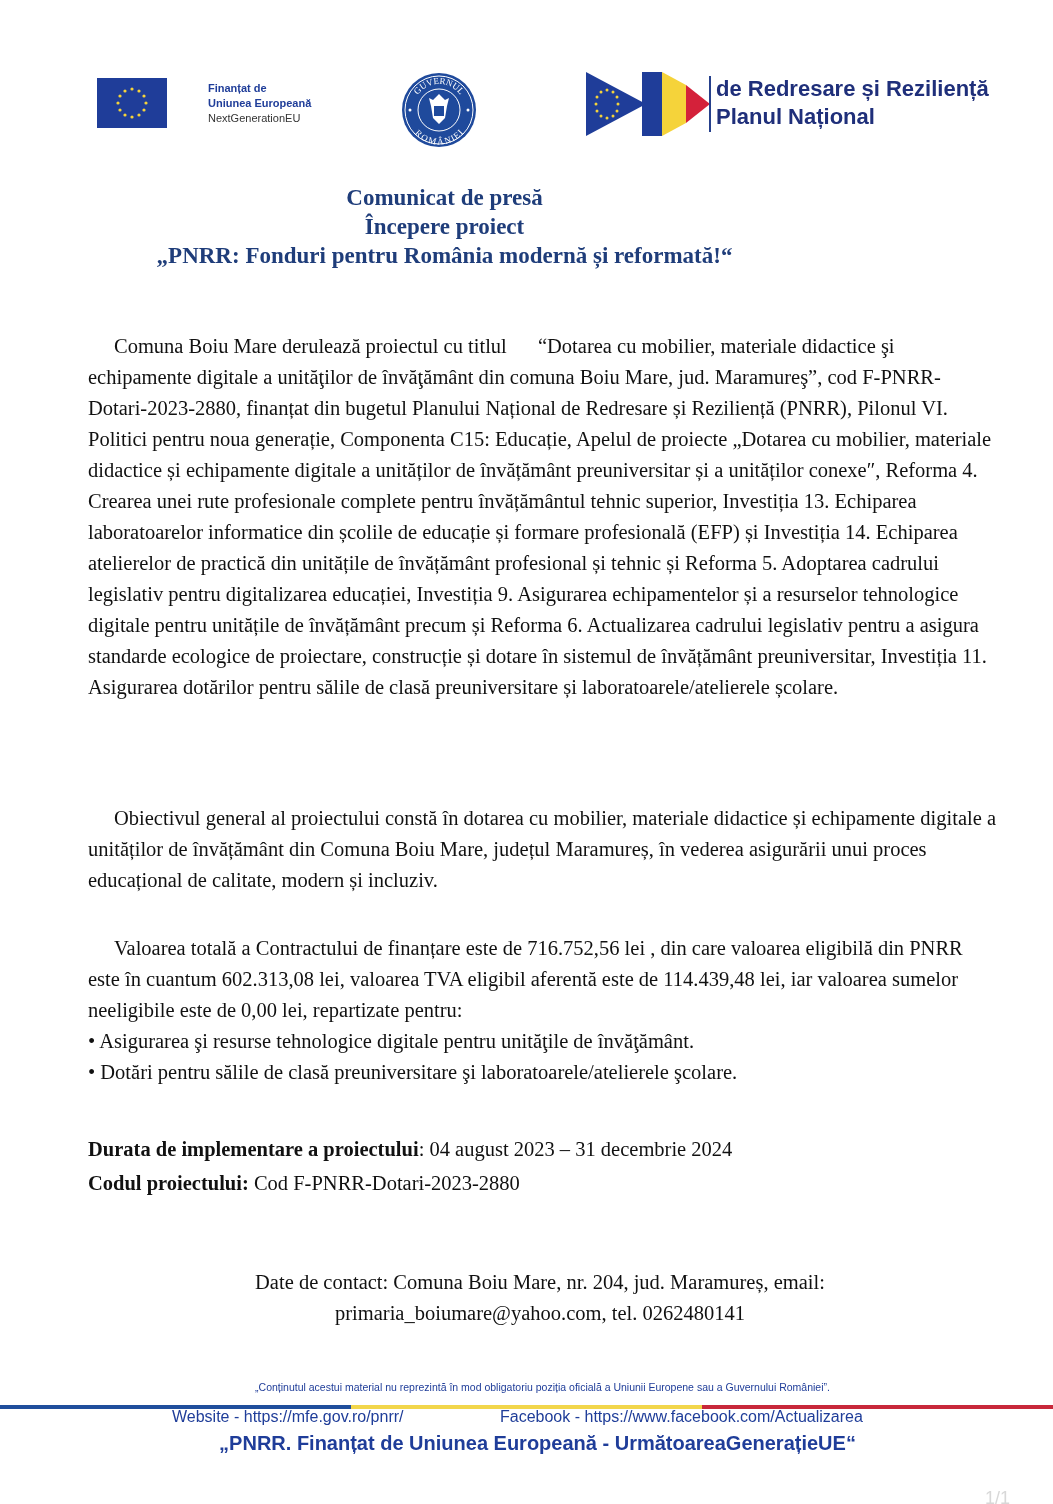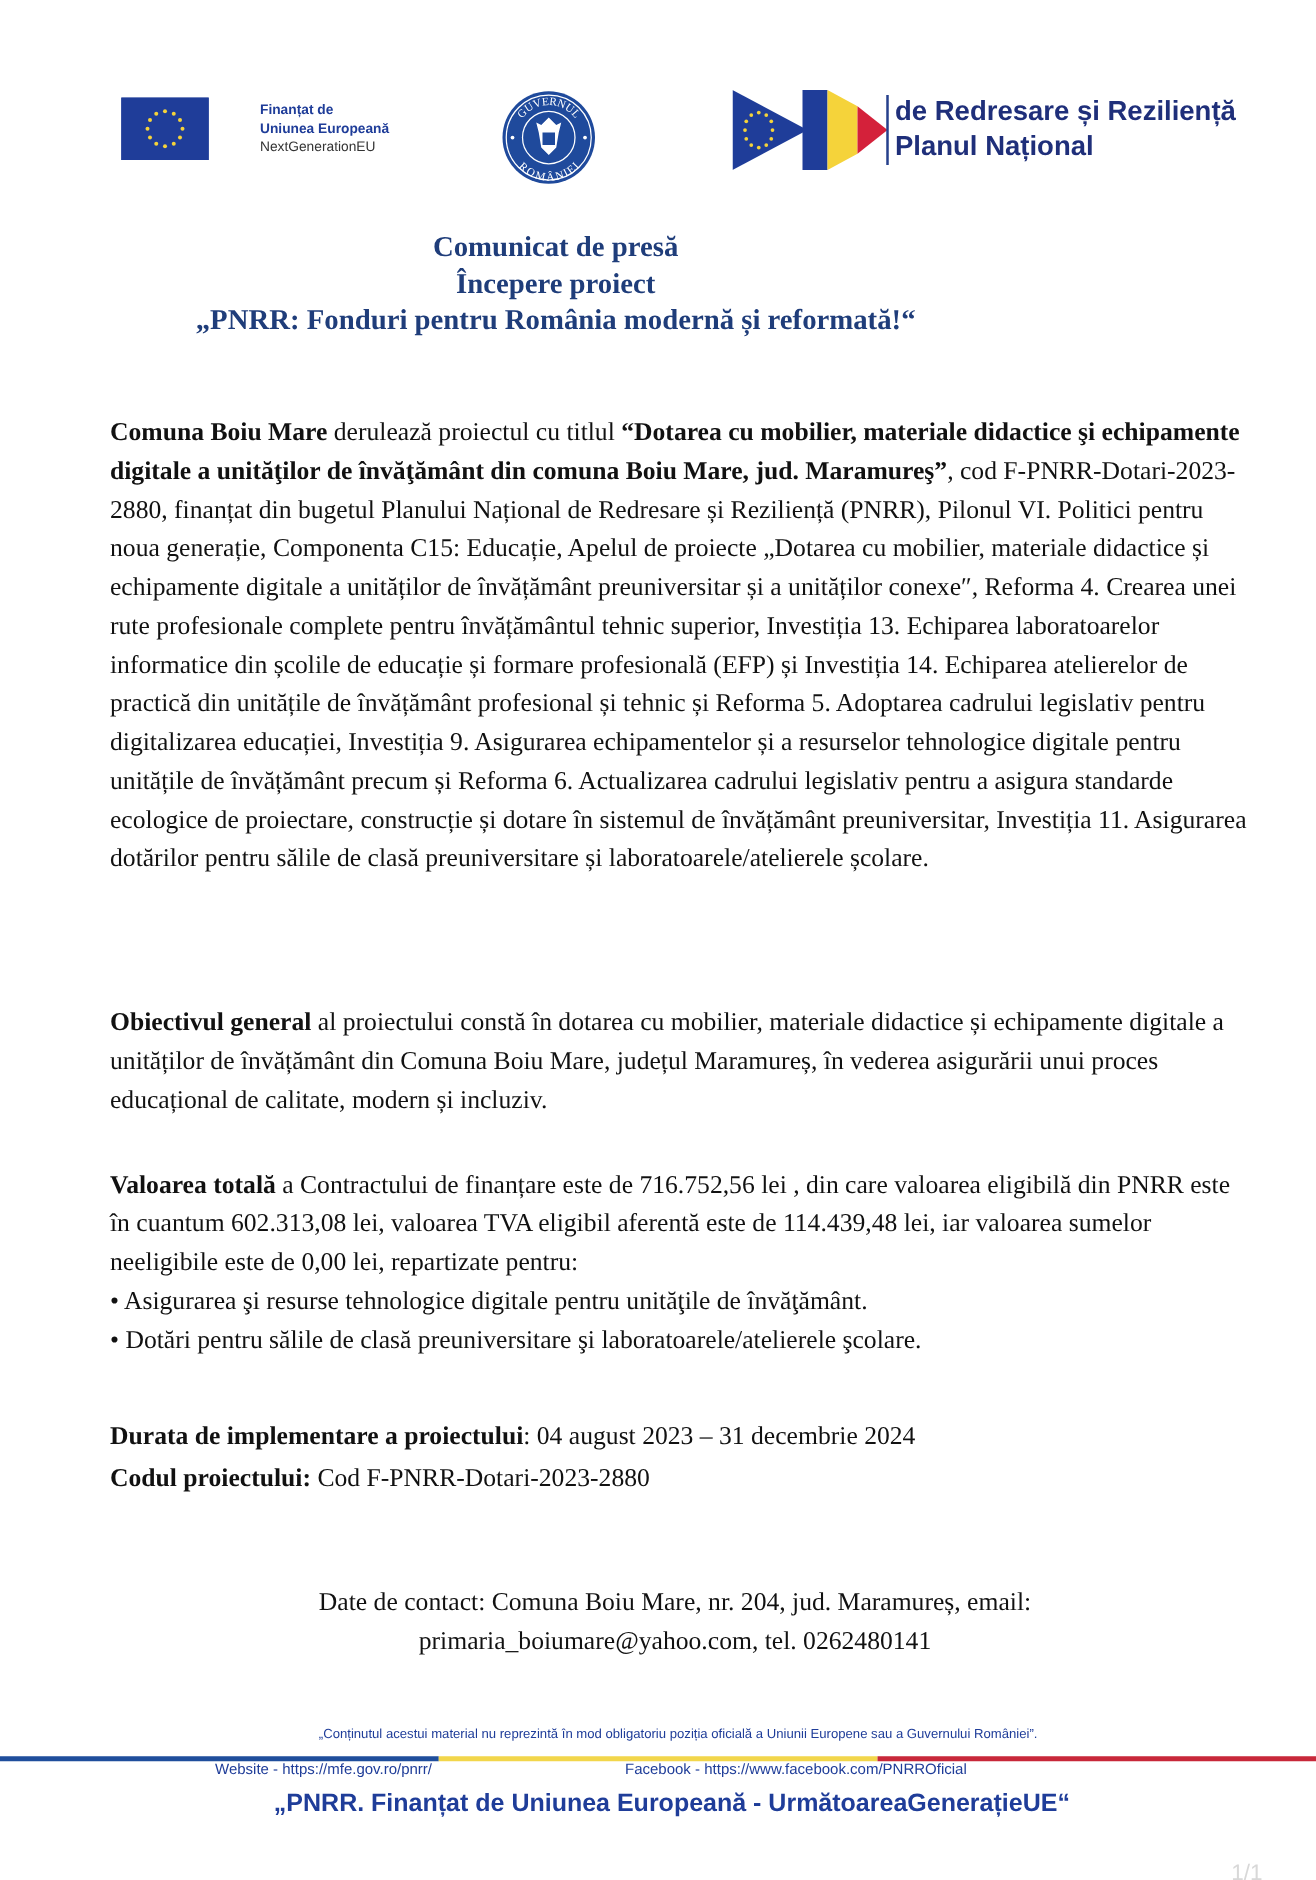--- a/index.html
+++ b/index.html
@@ -15,33 +15,33 @@
 
   .pnrr-logo { position: absolute; left: 586px; top: 72px; width: 124px; height: 64px; }
   .pnrr-divider { position: absolute; left: 709px; top: 76px; width: 2px; height: 56px; background: #26408c; }
   .pnrr-text { position: absolute; left: 716px; top: 75px; font-family: "Liberation Sans", sans-serif; font-size: 22px; line-height: 28px; color: #1f2f7a; font-weight: bold; }
 
   
   .title-block { position: absolute; left: 0; top: 183px; width: 889px; text-align: center; color: #1f3d7a; font-weight: bold; font-size: 23px; line-height: 29px; }
 
   
   .para { position: absolute; left: 88px; width: 910px; font-size: 20.5px; line-height: 31px; }
-  .para b { font-weight: bold; }
+  .para b { font-weight: normal; margin-left: 26px; }
   .p1 { top: 331px; }
   .p2 { top: 803px; }
   .p3 { top: 933px; }
   .info { position: absolute; left: 88px; top: 1132px; font-size: 20.5px; line-height: 34px; }
   .contact { position: absolute; left: 0; top: 1267px; width: 1080px; text-align: center; font-size: 20.5px; line-height: 31px; }
 
   
   .disclaimer { position: absolute; left: 0; top: 1381px; width: 1085px; text-align: center; font-family: "Liberation Sans", sans-serif; font-size: 10.5px; color: #1f3d99; }
   .tricolor { position: absolute; left: 0; top: 1405px; width: 1053px; height: 4px; display: flex; }
   .tricolor div { flex: 1; }
   .footer-slogan { position: absolute; left: 0; top: 1432px; width: 1075px; text-align: center; font-family: "Liberation Sans", sans-serif; font-weight: bold; font-size: 20px; color: #1f3d99; }
-  .footer-link { position: absolute; top: 1408px; font-family: "Liberation Sans", sans-serif; font-size: 12px; color: #1f3d99; }
+  .footer-link { position: absolute; top: 1408px; font-family: "Liberation Sans", sans-serif; font-size: 16px; color: #1f3d99; }
   .fl-web { left: 172px; }
   .fl-fb { left: 500px; }
   .page-num { position: absolute; left: 985px; top: 1488px; font-family: "Liberation Sans", sans-serif; font-size: 18px; color: #d8d8d8; }
 </style>
 </head>
 <body>
 
 <div class="eu-logo">
   <svg width="70" height="50" viewBox="0 0 70 50">
     <rect width="70" height="50" fill="#1f3d99"></rect>
@@ -142,14 +142,14 @@
 </div>
 
 <div class="disclaimer">„Conținutul acestui material nu reprezintă în mod obligatoriu poziția oficială a Uniunii Europene sau a Guvernului României”.</div>
 <div class="tricolor">
   <div style="background:#1f4e9c"></div>
   <div style="background:#f2d64b"></div>
   <div style="background:#c8283a"></div>
 </div>
 <div class="footer-slogan">„PNRR. Finanțat de Uniunea Europeană - UrmătoareaGenerațieUE“</div>
 <div class="footer-link fl-web">Website - https://mfe.gov.ro/pnrr/</div>
-<div class="footer-link fl-fb">Facebook - https://www.facebook.com/PNRROficial</div>
+<div class="footer-link fl-fb">Facebook - https://www.facebook.com/Actualizarea</div>
 <div class="page-num">1/1</div>
 
 </body></html>

